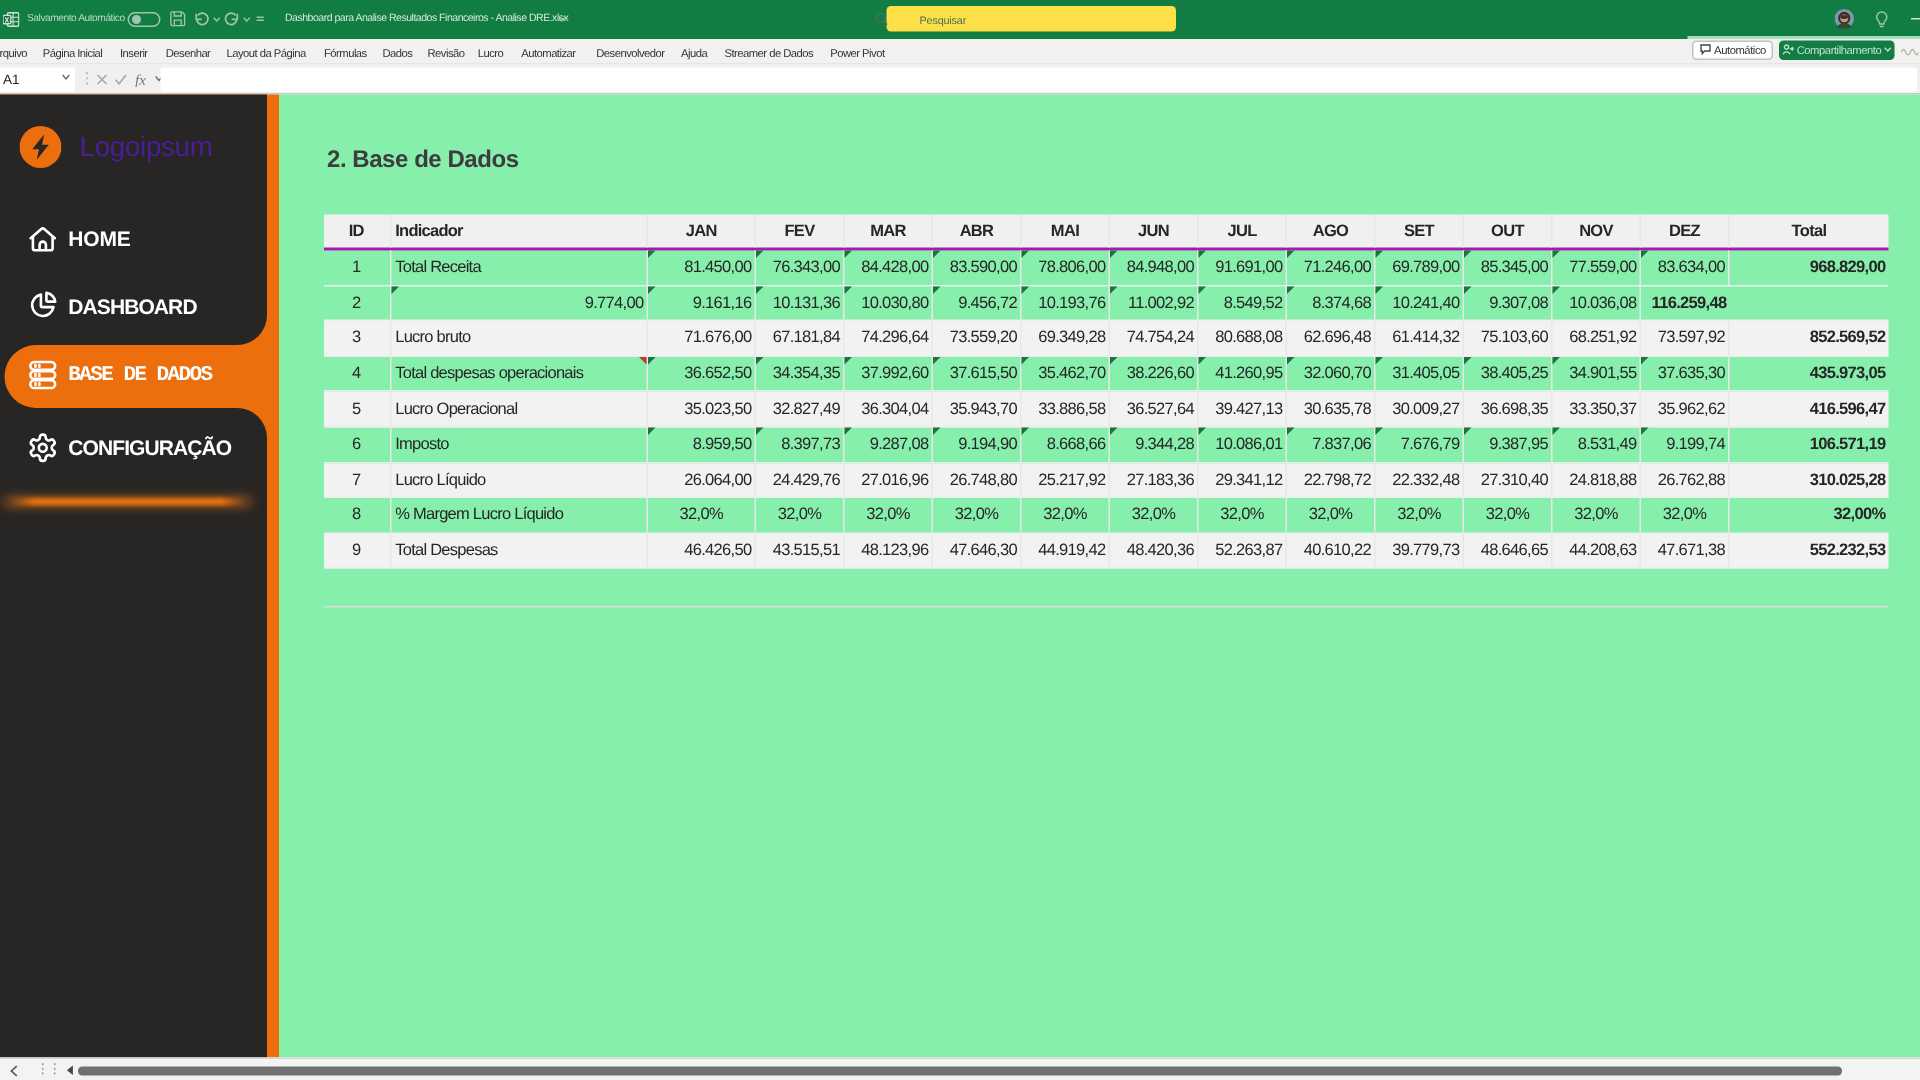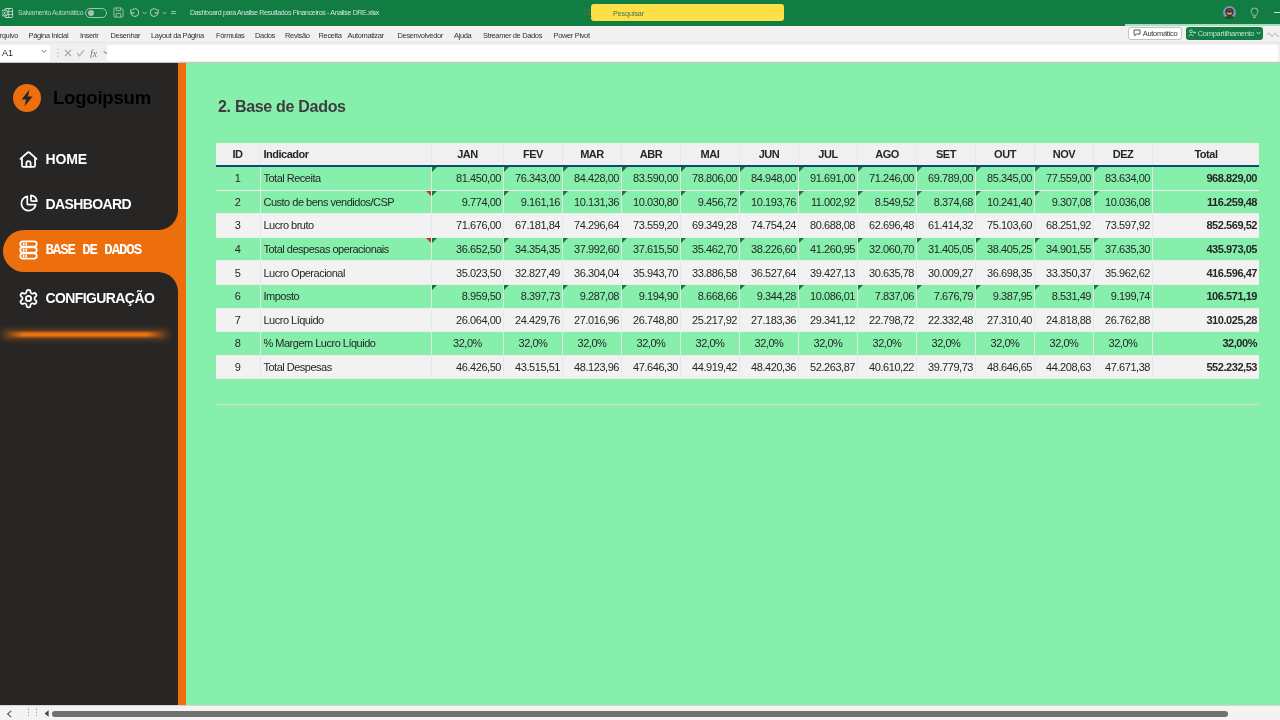--- a/index.html
+++ b/index.html
@@ -35,35 +35,35 @@
 #dark1 { top:0; height:167px; border-bottom-right-radius:20px; }
 #darkmid { position:absolute; left:0; top:167px; width:178px; height:42px; background:#272625; }
 #pill { position:absolute; left:3px; top:167px; width:183px; height:42px; background:#ed6e0d; border-radius:21px 0 0 21px; }
 #dark2 { top:209px; height:433px; border-top-right-radius:20px; }
 .nav { position:absolute; left:18px; color:#fff; font-weight:bold; font-size:14px; display:flex; align-items:center; gap:6.5px; height:18px; }
 .nav span.t1 { letter-spacing:-0.1px; }
 .nav span.t2 { letter-spacing:-0.6px; }
 .nav span.t3 { letter-spacing:-1.05px; }
 .nav svg { flex:0 0 auto; }
 #logo { position:absolute; left:13px; top:20.5px; display:flex; align-items:center; gap:12px; }
-#logo span { font-size:18.5px; font-weight:bold; color:#000000; letter-spacing:-0.2px; }
+#logo span { font-size:18.5px; font-weight:normal; color:#4c1d95; letter-spacing:-0.2px; }
 #glow { position:absolute; left:3px; top:268.5px; width:164px; height:5px; border-radius:2.5px;
   background:linear-gradient(90deg, rgba(237,110,13,0.15), #ee750f 12%, #ee750f 88%, rgba(237,110,13,0.15));
   filter:blur(1.3px); box-shadow:0 0 6px 1px rgba(240,118,18,.55); }
 
 
 #content { left:186px; top:63px; width:1094px; height:642px; background:#86efac; }
 #ctitle { left:32px; top:35px; font-size:16px; font-weight:bold; color:#3d3d3d; letter-spacing:-0.3px; }
 #tbl { left:29.5px; top:80px; width:1043.5px; font-size:11px; color:#262626; }
 .trow { display:grid; grid-template-columns:45px 171.5px 72px 59px 59px 59px 59px 59px 59px 59px 59px 59px 59px 59px 106px; position:relative; }
 .trow > div { position:relative; border-right:1px solid #e7e7e7; display:flex; align-items:center; justify-content:flex-end; padding-right:2px; white-space:nowrap; letter-spacing:-0.45px; }
 .trow > div:last-child { border-right:none; }
 .trow > div.c { justify-content:center; padding-right:0; }
 .trow > div.l { justify-content:flex-start; padding-left:3px; padding-right:4px; letter-spacing:-0.5px; }
-#thead { height:24px; background:#f0f0f0; border-bottom:2px solid #0c4a6e; font-weight:bold; }
+#thead { height:24px; background:#f0f0f0; border-bottom:2px solid #a21caf; font-weight:bold; }
 #thead > div { justify-content:center; padding:0; }
 #thead > div.l { justify-content:flex-start; padding-left:3px; }
 .dr { height:23.6px; border-bottom:1px solid #ededed; }
 .dr.band { background:#f2f2f2; }
 .dr .tot { font-weight:bold; }
 .gt { position:absolute; left:0; top:0; width:0; height:0; border-top:5px solid #1e7145; border-right:5px solid transparent; }
 .rt { position:absolute; right:0; top:0; width:0; height:0; border-top:5px solid #c0392b; border-left:5px solid transparent; }
 #tblbottom { left:215.5px; top:404px; width:1043.5px; height:1px; background:#dcdcdc; }
 
 
@@ -153,21 +153,21 @@
 
 <div class="abs" id="tabsrow"></div>
 <div class="tab" style="left:-5px;">Arquivo</div>
 <div class="tab" style="left:28.5px;">Página Inicial</div>
 <div class="tab" style="left:80px;">Inserir</div>
 <div class="tab" style="left:110.5px;">Desenhar</div>
 <div class="tab" style="left:151px;">Layout da Página</div>
 <div class="tab" style="left:216px;">Fórmulas</div>
 <div class="tab" style="left:255px;">Dados</div>
 <div class="tab" style="left:285px;">Revisão</div>
-<div class="tab" style="left:318.5px;">Receita</div>
+<div class="tab" style="left:318.5px;">Lucro</div>
 <div class="tab" style="left:347.5px;">Automatizar</div>
 <div class="tab" style="left:397.5px;">Desenvolvedor</div>
 <div class="tab" style="left:454px;">Ajuda</div>
 <div class="tab" style="left:483px;">Streamer de Dados</div>
 <div class="tab" style="left:553.5px;">Power Pivot</div>
 <div class="abs" id="btn-coment">
     <svg width="8" height="8" viewBox="0 0 8 8" fill="none" stroke="#444" stroke-width="0.9">
       <path d="M1 1 h6 v4 h-3.5 l-1.7 1.7 v-1.7 h-0.8 z"></path>
     </svg>
     <span>Automático</span>
@@ -297,21 +297,20 @@
         <div><span class="gt"></span>91.691,00</div>
         <div><span class="gt"></span>71.246,00</div>
         <div><span class="gt"></span>69.789,00</div>
         <div><span class="gt"></span>85.345,00</div>
         <div><span class="gt"></span>77.559,00</div>
         <div><span class="gt"></span>83.634,00</div>
         <div class="tot">968.829,00</div>
       </div>
       <div class="dr trow">
         <div class="c">2</div>
-        <div class="l">Custo de bens vendidos/CSP<span class="rt"></span></div>
         <div><span class="gt"></span>9.774,00</div>
         <div><span class="gt"></span>9.161,16</div>
         <div><span class="gt"></span>10.131,36</div>
         <div><span class="gt"></span>10.030,80</div>
         <div><span class="gt"></span>9.456,72</div>
         <div><span class="gt"></span>10.193,76</div>
         <div><span class="gt"></span>11.002,92</div>
         <div><span class="gt"></span>8.549,52</div>
         <div><span class="gt"></span>8.374,68</div>
         <div><span class="gt"></span>10.241,40</div>

